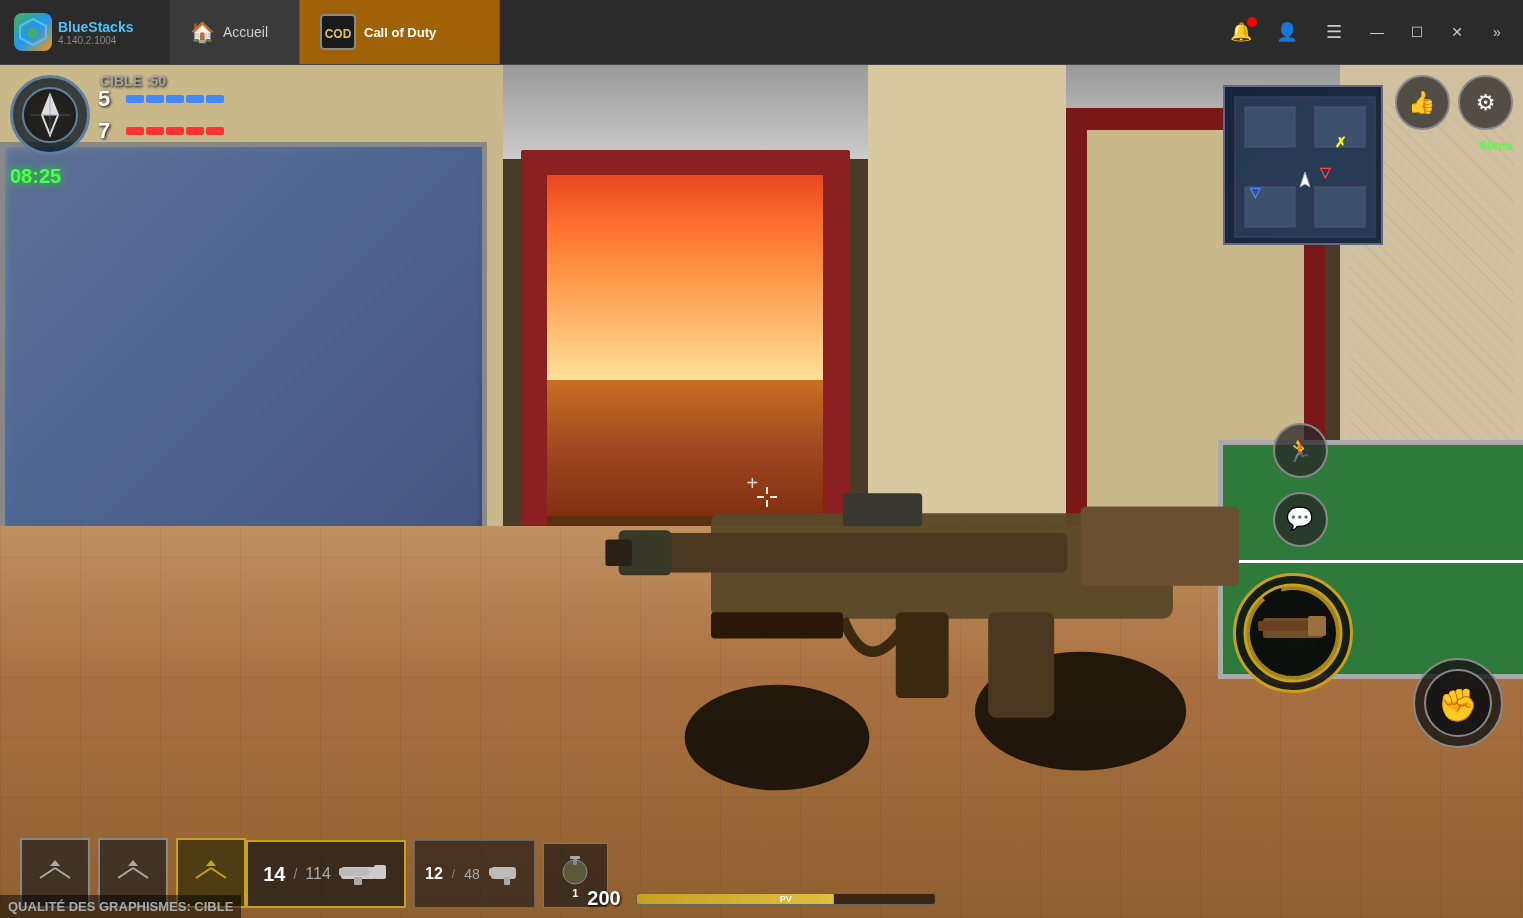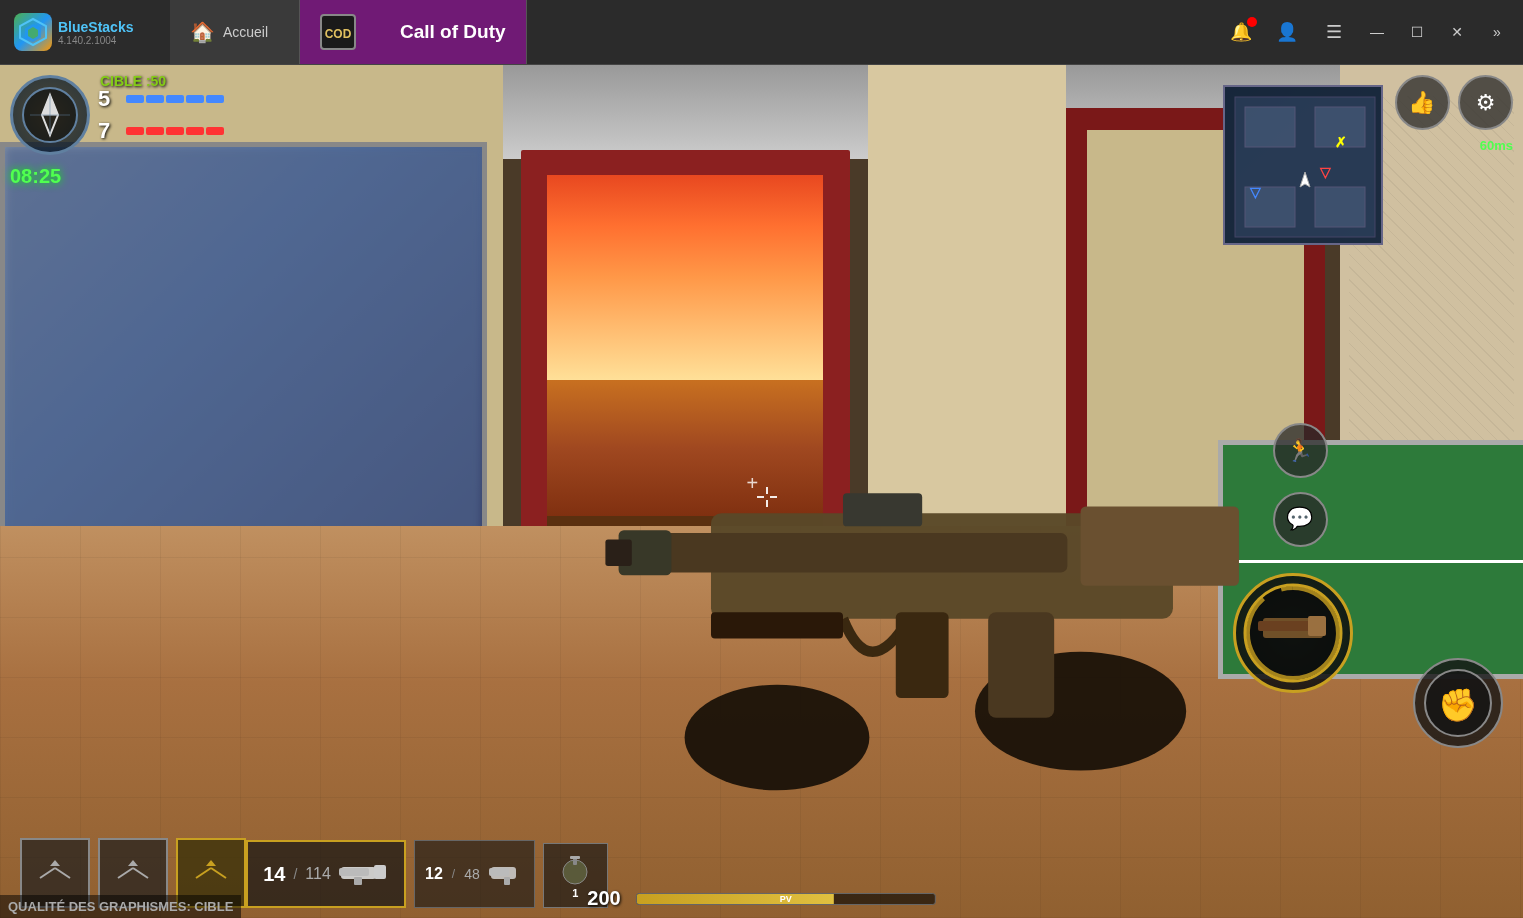--- a/index.html
+++ b/index.html
@@ -35,30 +35,30 @@
     .bs-version { color: #888; font-size: 10px; }
     .tab-home {
       display: flex; align-items: center; gap: 8px;
       background: #3a3a3a; padding: 0 20px; height: 100%;
       border-right: 1px solid #555; cursor: pointer; min-width: 130px;
     }
     .tab-home-icon { color: #4fc3f7; font-size: 20px; }
     .tab-home-label { color: #ccc; font-size: 14px; }
     .tab-game {
       display: flex; align-items: center; gap: 8px;
-      background: #701a75; padding: 0 20px; height: 100%;
+      background: #a16207; padding: 0 20px; height: 100%;
       border-right: 1px solid #555; cursor: pointer; min-width: 200px;
     }
     .tab-game-icon {
       width: 36px; height: 36px;
       background: #1a1a1a; border-radius: 4px;
       display: flex; align-items: center; justify-content: center;
       font-size: 18px; font-weight: bold; color: #e0c060; border: 2px solid #888;
     }
-    .tab-game-label { color: #fff; font-size: 19px; font-weight: bold; margin-left: 36px; }
+    .tab-game-label { color: #fff; font-size: 13px; font-weight: bold; }
     .titlebar-spacer { flex: 1; }
     .titlebar-right {
       display: flex; align-items: center; gap: 4px; padding-right: 8px;
     }
     .titlebar-btn {
       width: 42px; height: 42px; border-radius: 50%;
       display: flex; align-items: center; justify-content: center;
       cursor: pointer; color: #ccc; font-size: 18px;
       transition: background 0.2s;
     }
@@ -448,21 +448,21 @@
             <div class="bar red"></div>
             <div class="bar red"></div>
             <div class="bar red"></div>
             <div class="bar red"></div>
             <div class="bar red"></div>
           </div>
         </div>
       </div>
     </div>
 
-    <div style="position:absolute;top:-2px;left:90px;color:#84cc16;font-size:14px;font-weight:bold;text-shadow:1px 1px 3px #000;white-space:nowrap;text-align:right;">CIBLE :50</div>
+    <div style="position:absolute;top:-2px;left:90px;color:#a3a3a3;font-size:14px;font-weight:bold;text-shadow:1px 1px 3px #000;white-space:nowrap;text-align:right;">CIBLE :50</div>
   </div>
 
   <div class="timer" style="position:absolute;top:100px;left:10px;color:#50ff50;font-size:20px;font-weight:bold;text-shadow:0 0 8px #00ff00;">08:25</div>
 
   <div style="position:absolute;top:10px;right:10px;display:flex;flex-direction:column;align-items:flex-end;gap:8px;">
     <div style="display:flex;gap:8px;">
       <div class="hud-round-btn">
         <span>👍</span>
       </div>
       <div class="hud-round-btn">

